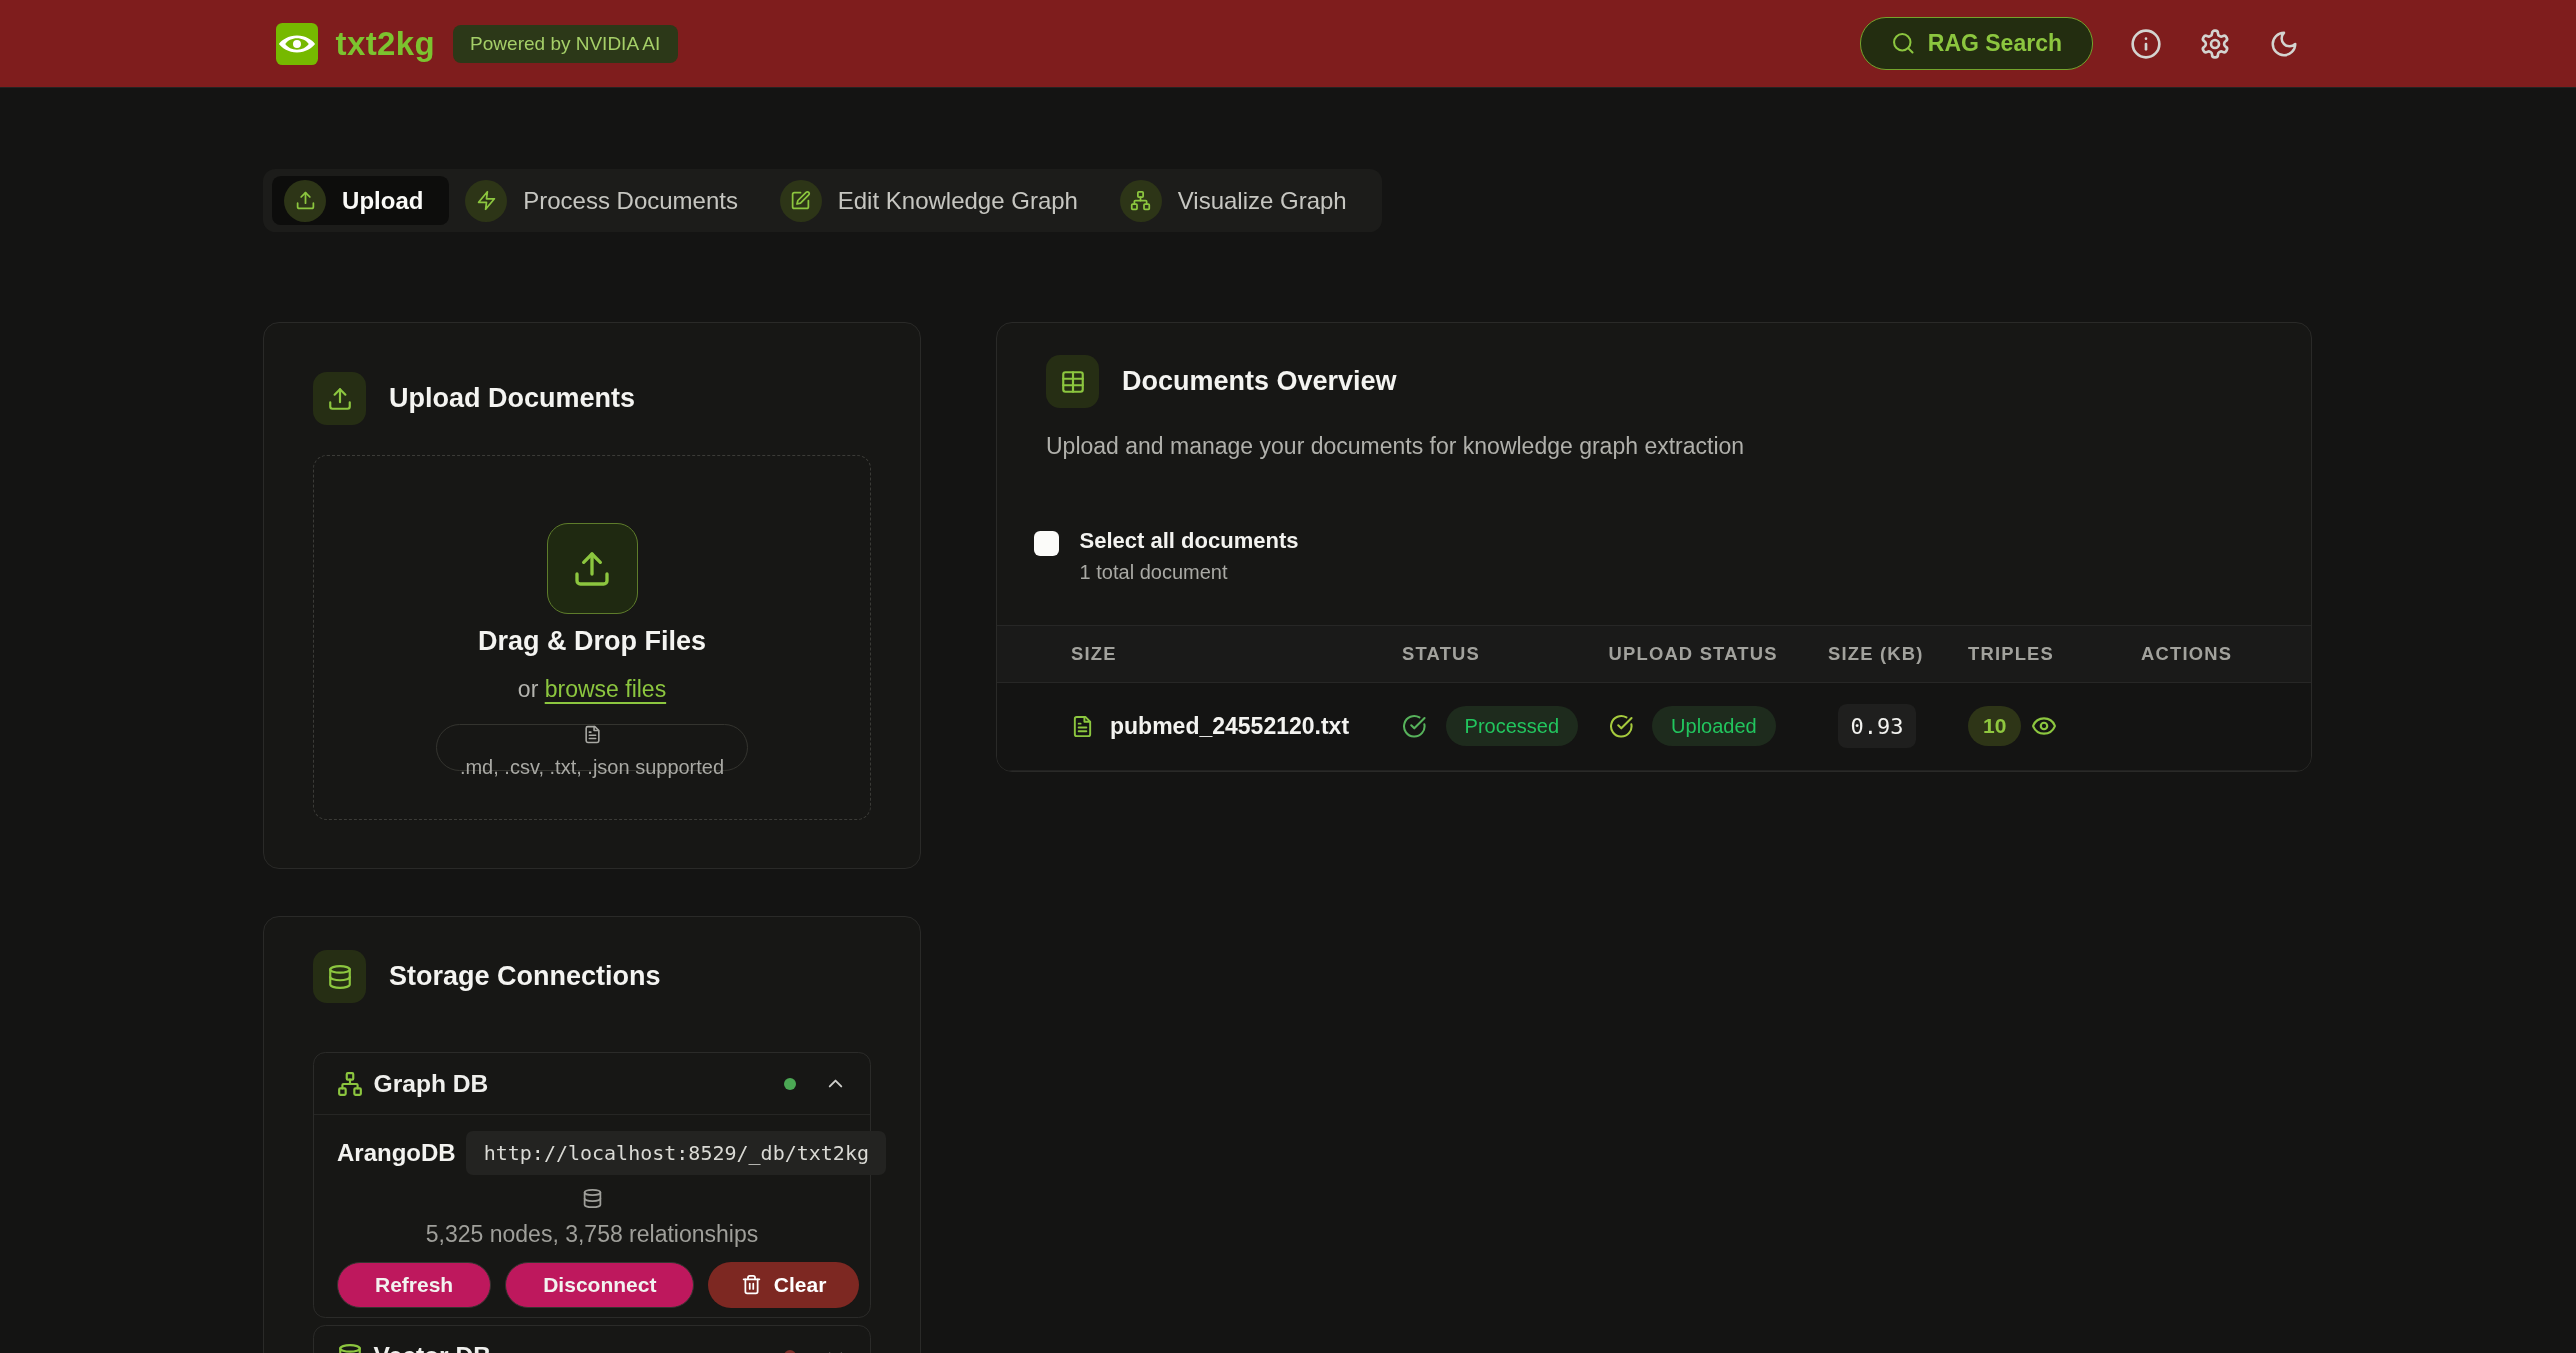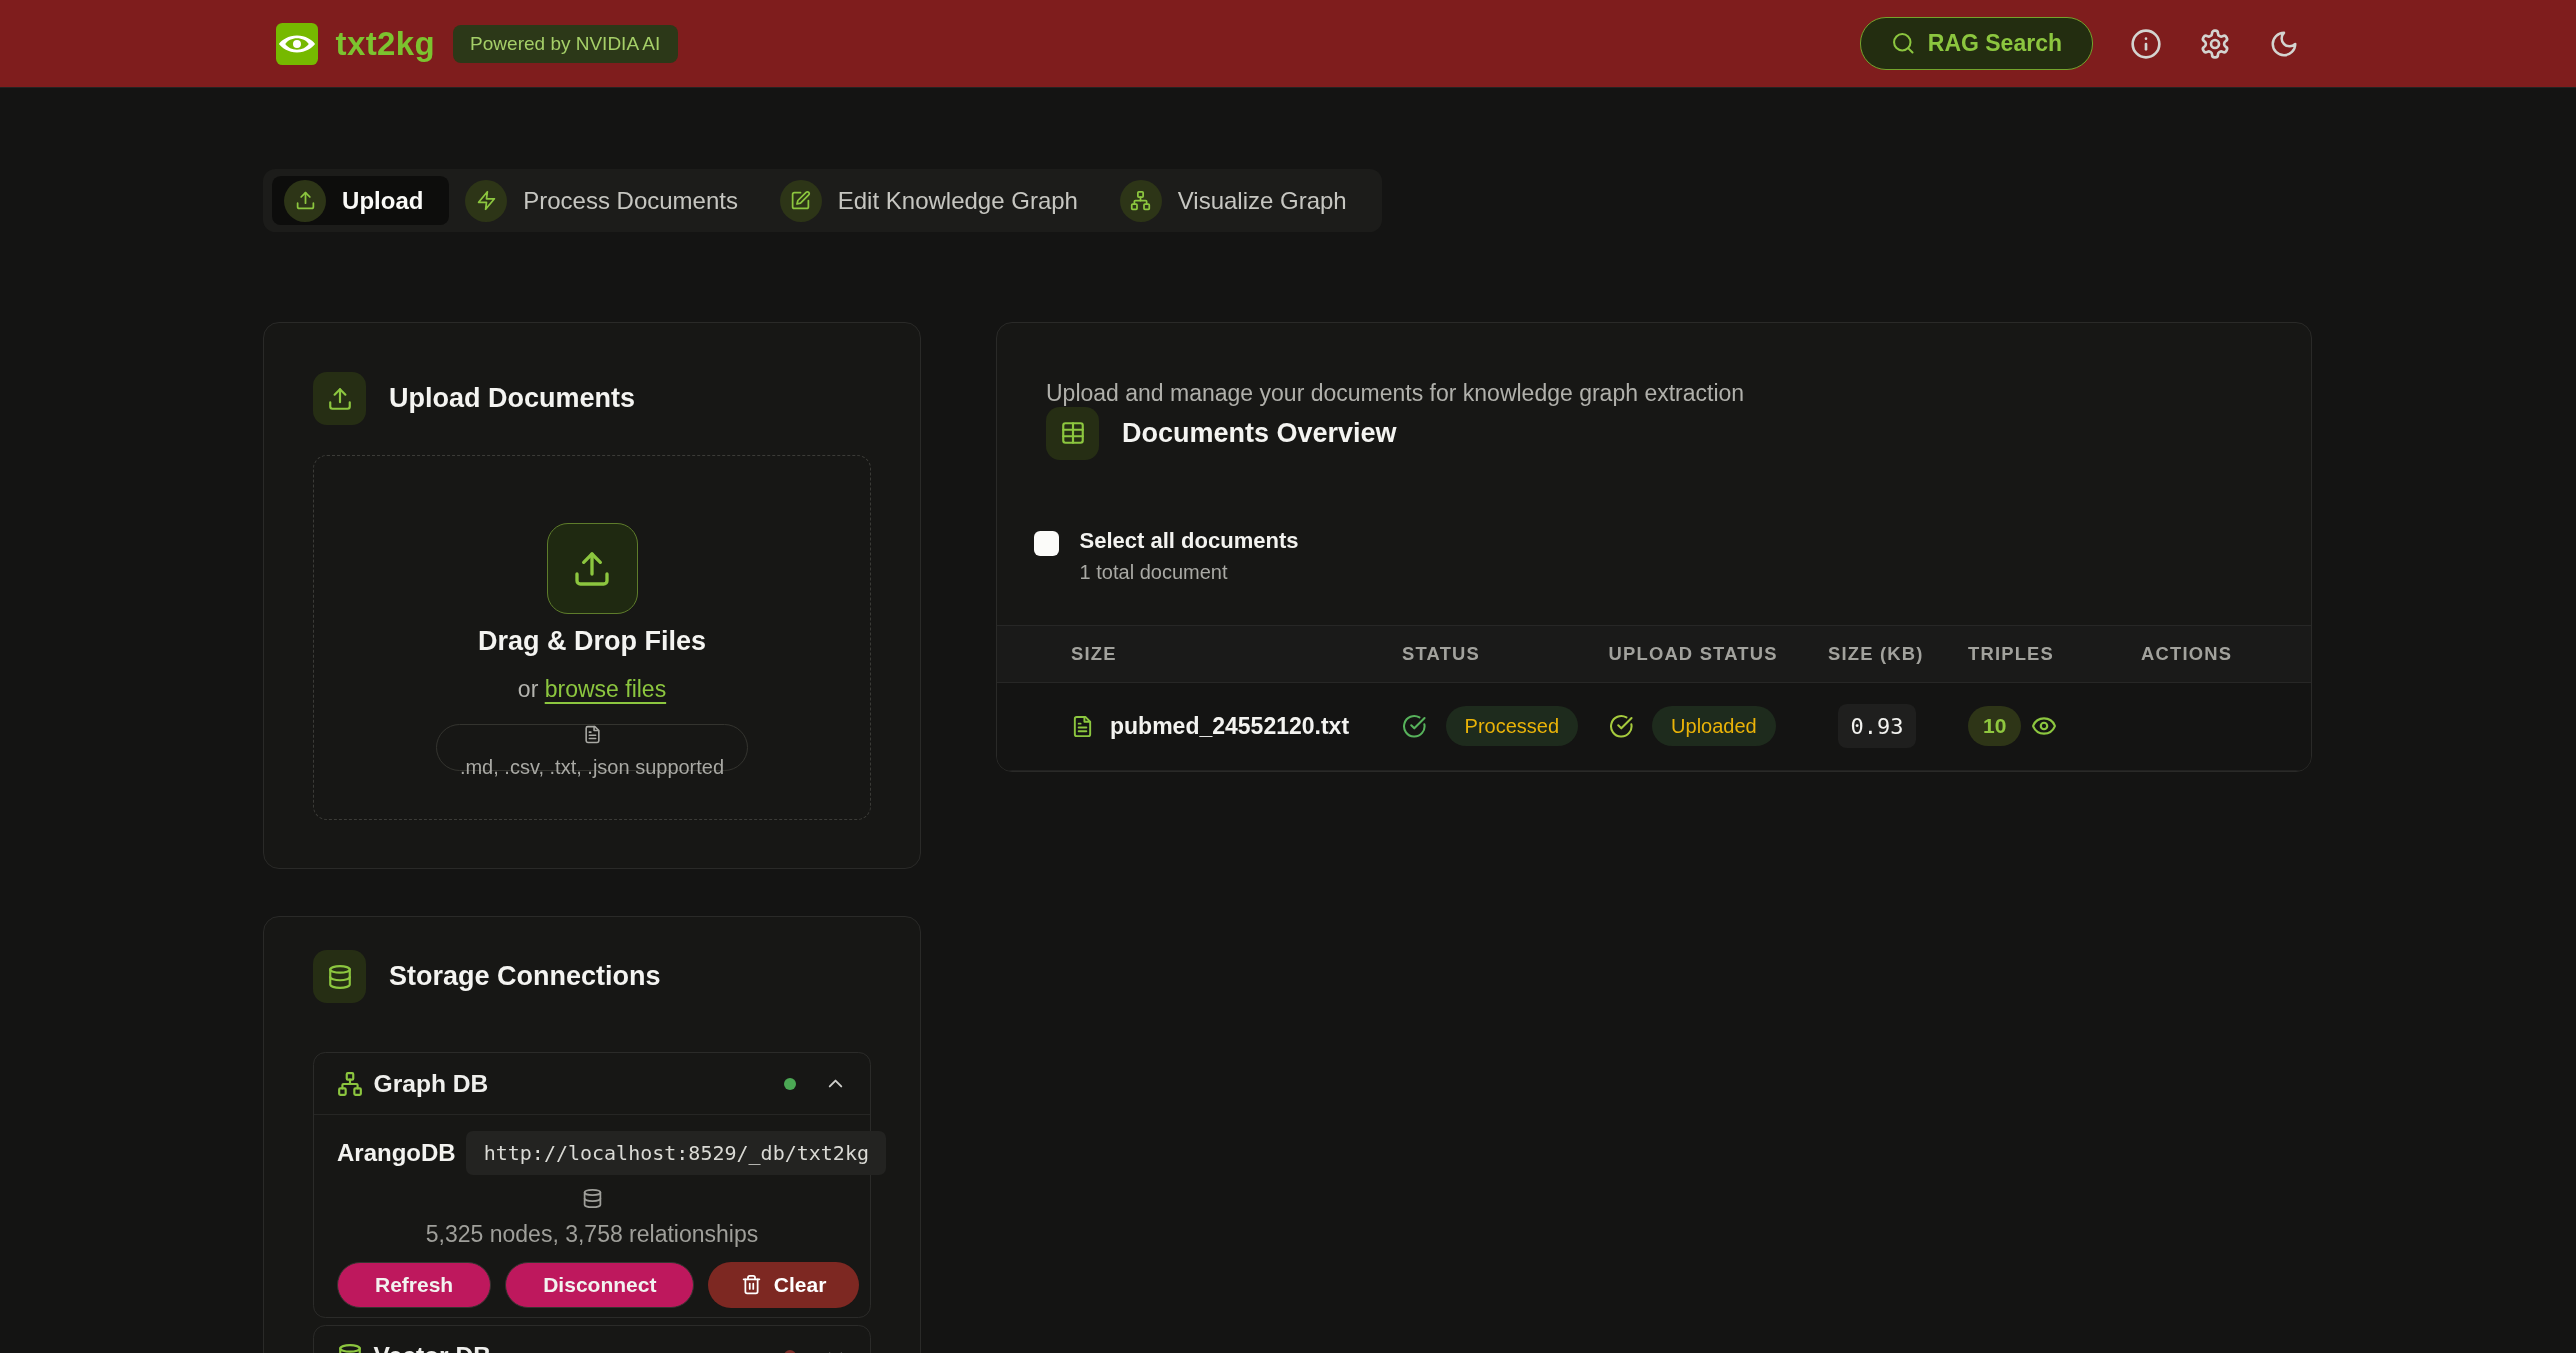--- a/index.html
+++ b/index.html
@@ -112,21 +112,21 @@
     background:#141413;
   }
   .cell-check { padding-left:33px; }
   .cell-name { display:flex; align-items:center; gap:16px; color:#f3f3f0; font-size:23px; font-weight:600; }
   .file-ico { color:#8cc63f; }
   .cell-status { display:flex; align-items:center; gap:19px; padding-left:21px; }
   .cell-upload { display:flex; align-items:center; gap:19px; padding-left:17.5px; }
   .check-green { color:#57b25b; }
   .check-lime  { color:#a6cb3d; }
   .pill-status {
-    background:#1e2b1d; color:#eab308; font-size:20px;
+    background:#1e2b1d; color:#22c55e; font-size:20px;
     height:40px; padding:16px 19px; border-radius:20px;
     display:inline-flex; align-items:center;
   }
   .cell-size { display:flex; justify-content:center; }
   .pill-size {
     background:#1f1f1e; color:#f2f2ef; border-radius:8.8px;
     height:44px; padding:0 13px; display:inline-flex; align-items:center;
     font-family:"DejaVu Sans Mono","Liberation Mono",monospace; font-size:22px;
   }
   .cell-triples { padding-left:21px; }
@@ -385,32 +385,32 @@
                 </svg>
             </span>
           </div>
         </div>
       </section>
     </div>
 
     <div class="col-right">
 
       <section class="card docs-card">
-        <div class="docs-pad docs-sub">Upload and manage your documents for knowledge graph extraction</div>
         <div class="docs-pad card-head">
           <span class="badge-ico">
             <svg viewBox="0 0 24 24" width="26" height="26" fill="none" stroke="currentColor" stroke-width="2" stroke-linecap="round" stroke-linejoin="round">
                 <path d="M12 3v18"></path>
                 <rect x="3" y="3" width="18" height="18" rx="2"></rect>
                 <path d="M3 9h18"></path>
                 <path d="M3 15h18"></path>
               </svg>
           </span>
           <span class="card-title">Documents Overview</span>
         </div>
+        <div class="docs-pad docs-sub">Upload and manage your documents for knowledge graph extraction</div>
 
         <div class="select-row">
           <span class="checkbox"></span>
           <span>
             <div class="select-label">Select all documents</div>
             <div class="select-sub">1 total document</div>
           </span>
         </div>
 
         <div class="t-head">

